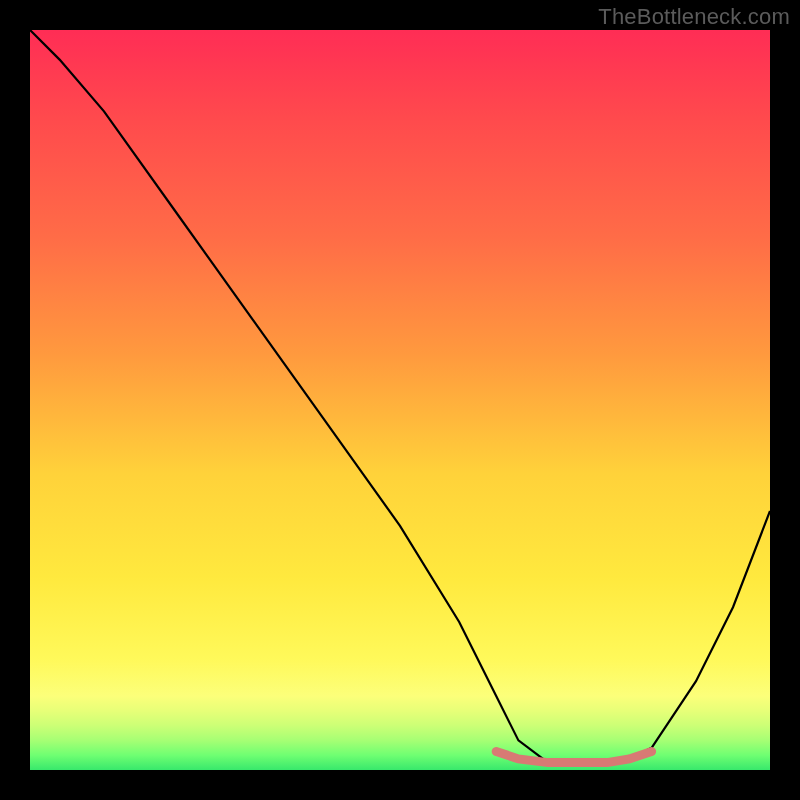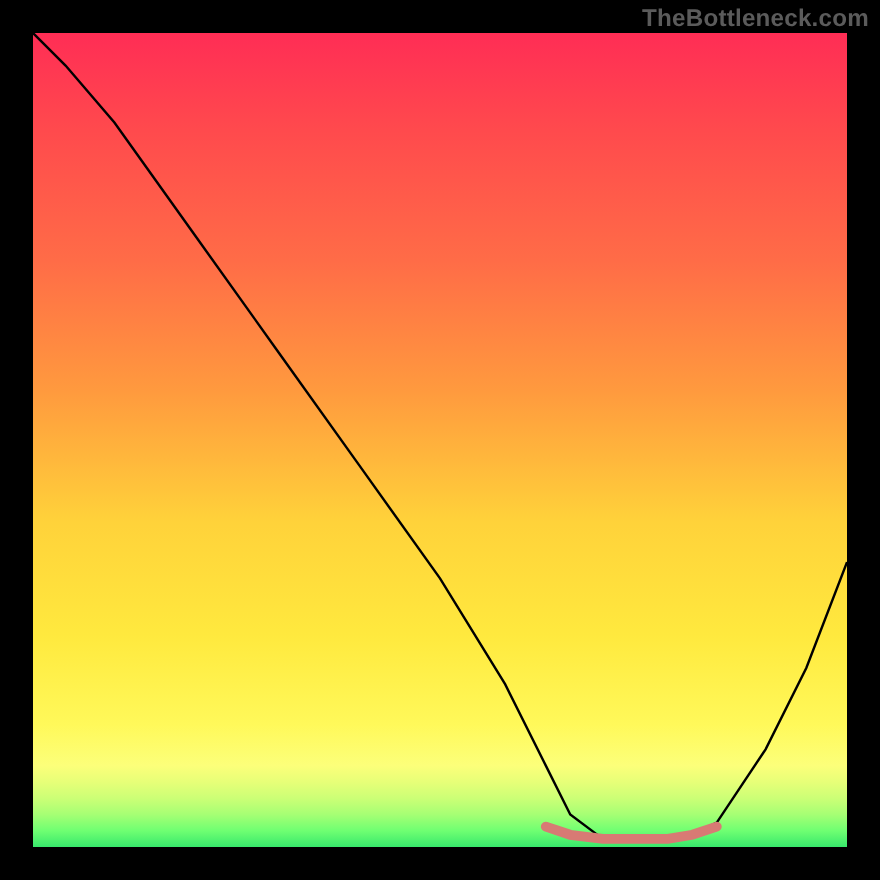--- a/index.html
+++ b/index.html
@@ -15,21 +15,21 @@
     width: 800px;
     height: 800px;
     background: #000;
   }
   .watermark {
     position: absolute;
     top: 4px;
     right: 10px;
     color: #5b5b5b;
     font-size: 22px;
-    font-weight: bold;
+    font-weight: normal;
     letter-spacing: 0.2px;
   }
   .plot-area {
     position: absolute;
     left: 30px;
     top: 30px;
     width: 740px;
     height: 740px;
     overflow: hidden;
   }

